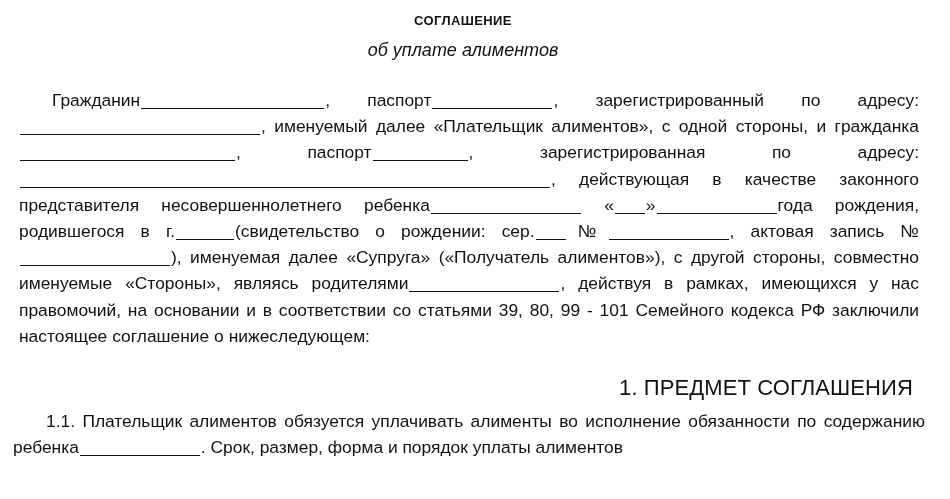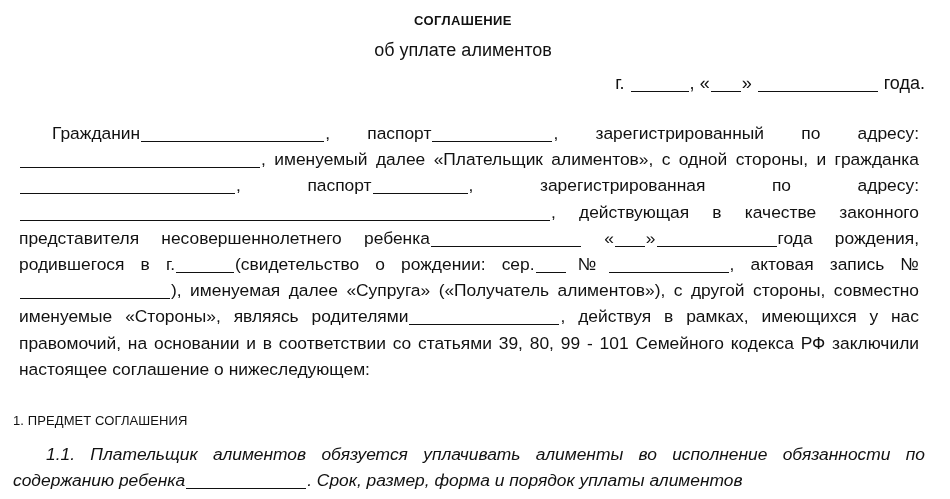--- a/index.html
+++ b/index.html
@@ -35,20 +35,21 @@
     padding-right: 12px;
   }
 
   .doc-subtitle {
     text-align: center;
     font-weight: normal;
     font-size: 18px;
     line-height: 26px;
     margin: 3px 0 0 0;
     padding-right: 12px;
+    font-style: italic;
   }
 
   .date-line {
     text-align: right;
     font-size: 18px;
     line-height: 26px;
     margin: 7px 0 0 0;
     white-space: nowrap;
   }
 
@@ -63,37 +64,36 @@
     line-height: 26.2px;
     margin: 6px;
     hyphens: none;
     word-spacing: 0.1px;
   }
   .para.indent {
     text-indent: 33px;
   }
 
   .section-heading {
-    text-align: left;
+    text-align: right;
     font-weight: normal;
-    font-size: 13px;
+    font-size: 22px;
     line-height: 26px;
     margin: 26px 0 0 0;
     padding-right: 12px;
     letter-spacing: 0.1px;
   }
 
   .clause {
     text-align: justify;
     text-align-last: left;
     font-size: 17.4px;
     line-height: 26.2px;
     margin: 7px 0 0 0;
     text-indent: 33px;
-    font-style: italic;
   }
 
   
   .fill {
     display: inline-block;
     border-bottom: 1.6px solid #111111;
     vertical-align: -3px;
     height: 13px;
     margin: 0 1px;
   }
@@ -109,27 +109,20 @@
 </style>
 </head>
 <body>
 
 <div class="page">
 
   <h1 class="doc-title">СОГЛАШЕНИЕ</h1>
 
   <div class="doc-subtitle">об уплате алиментов</div>
 
-  <div class="date-line">
-    <span>г.</span>
-    <span class="fill f-sm"></span><span>,</span>
-    <span>«</span><span class="fill f-xs"></span><span>»</span>
-    <span class="fill f-lg"></span>
-    <span>года.</span>
-  </div>
 
   <div class="body-block">
 
     <p class="para indent"><span>Гражданин</span><span class="fill f-2xl"></span><span>, паспорт</span><span class="fill f-lg"></span><span>, зарегистрированный по адресу:</span><span class="fill f-4xl"></span><span>, именуемый далее «Плательщик алиментов», с одной стороны, и гражданка</span><span class="fill f-3xl"></span><span>, паспорт</span><span class="fill f-md"></span><span>, зарегистрированная по адресу:</span><span class="fill f-6xl"></span><span>, действующая в качестве законного представителя несовершеннолетнего ребенка</span><span class="fill f-xl"></span> <span>«</span><span class="fill f-xs"></span><span>»</span><span class="fill f-lg"></span><span>года рождения, родившегося в г.</span><span class="fill f-sm"></span><span>(свидетельство о рождении: сер.</span><span class="fill f-xs"></span><span>№</span><span class="fill f-lg"></span><span>, актовая запись №</span><span class="fill f-xl"></span><span>), именуемая далее «Супруга» («Получатель алиментов»), с другой стороны, совместно именуемые «Стороны», являясь родителями</span><span class="fill f-xl"></span><span>, действуя в рамках, имеющихся у нас правомочий, на основании и в соответствии со статьями 39, 80, 99 - 101 Семейного кодекса РФ заключили настоящее соглашение о нижеследующем:</span></p>
 
   </div>
 
   <div>
     <div class="section-heading">1. ПРЕДМЕТ СОГЛАШЕНИЯ</div>
 

